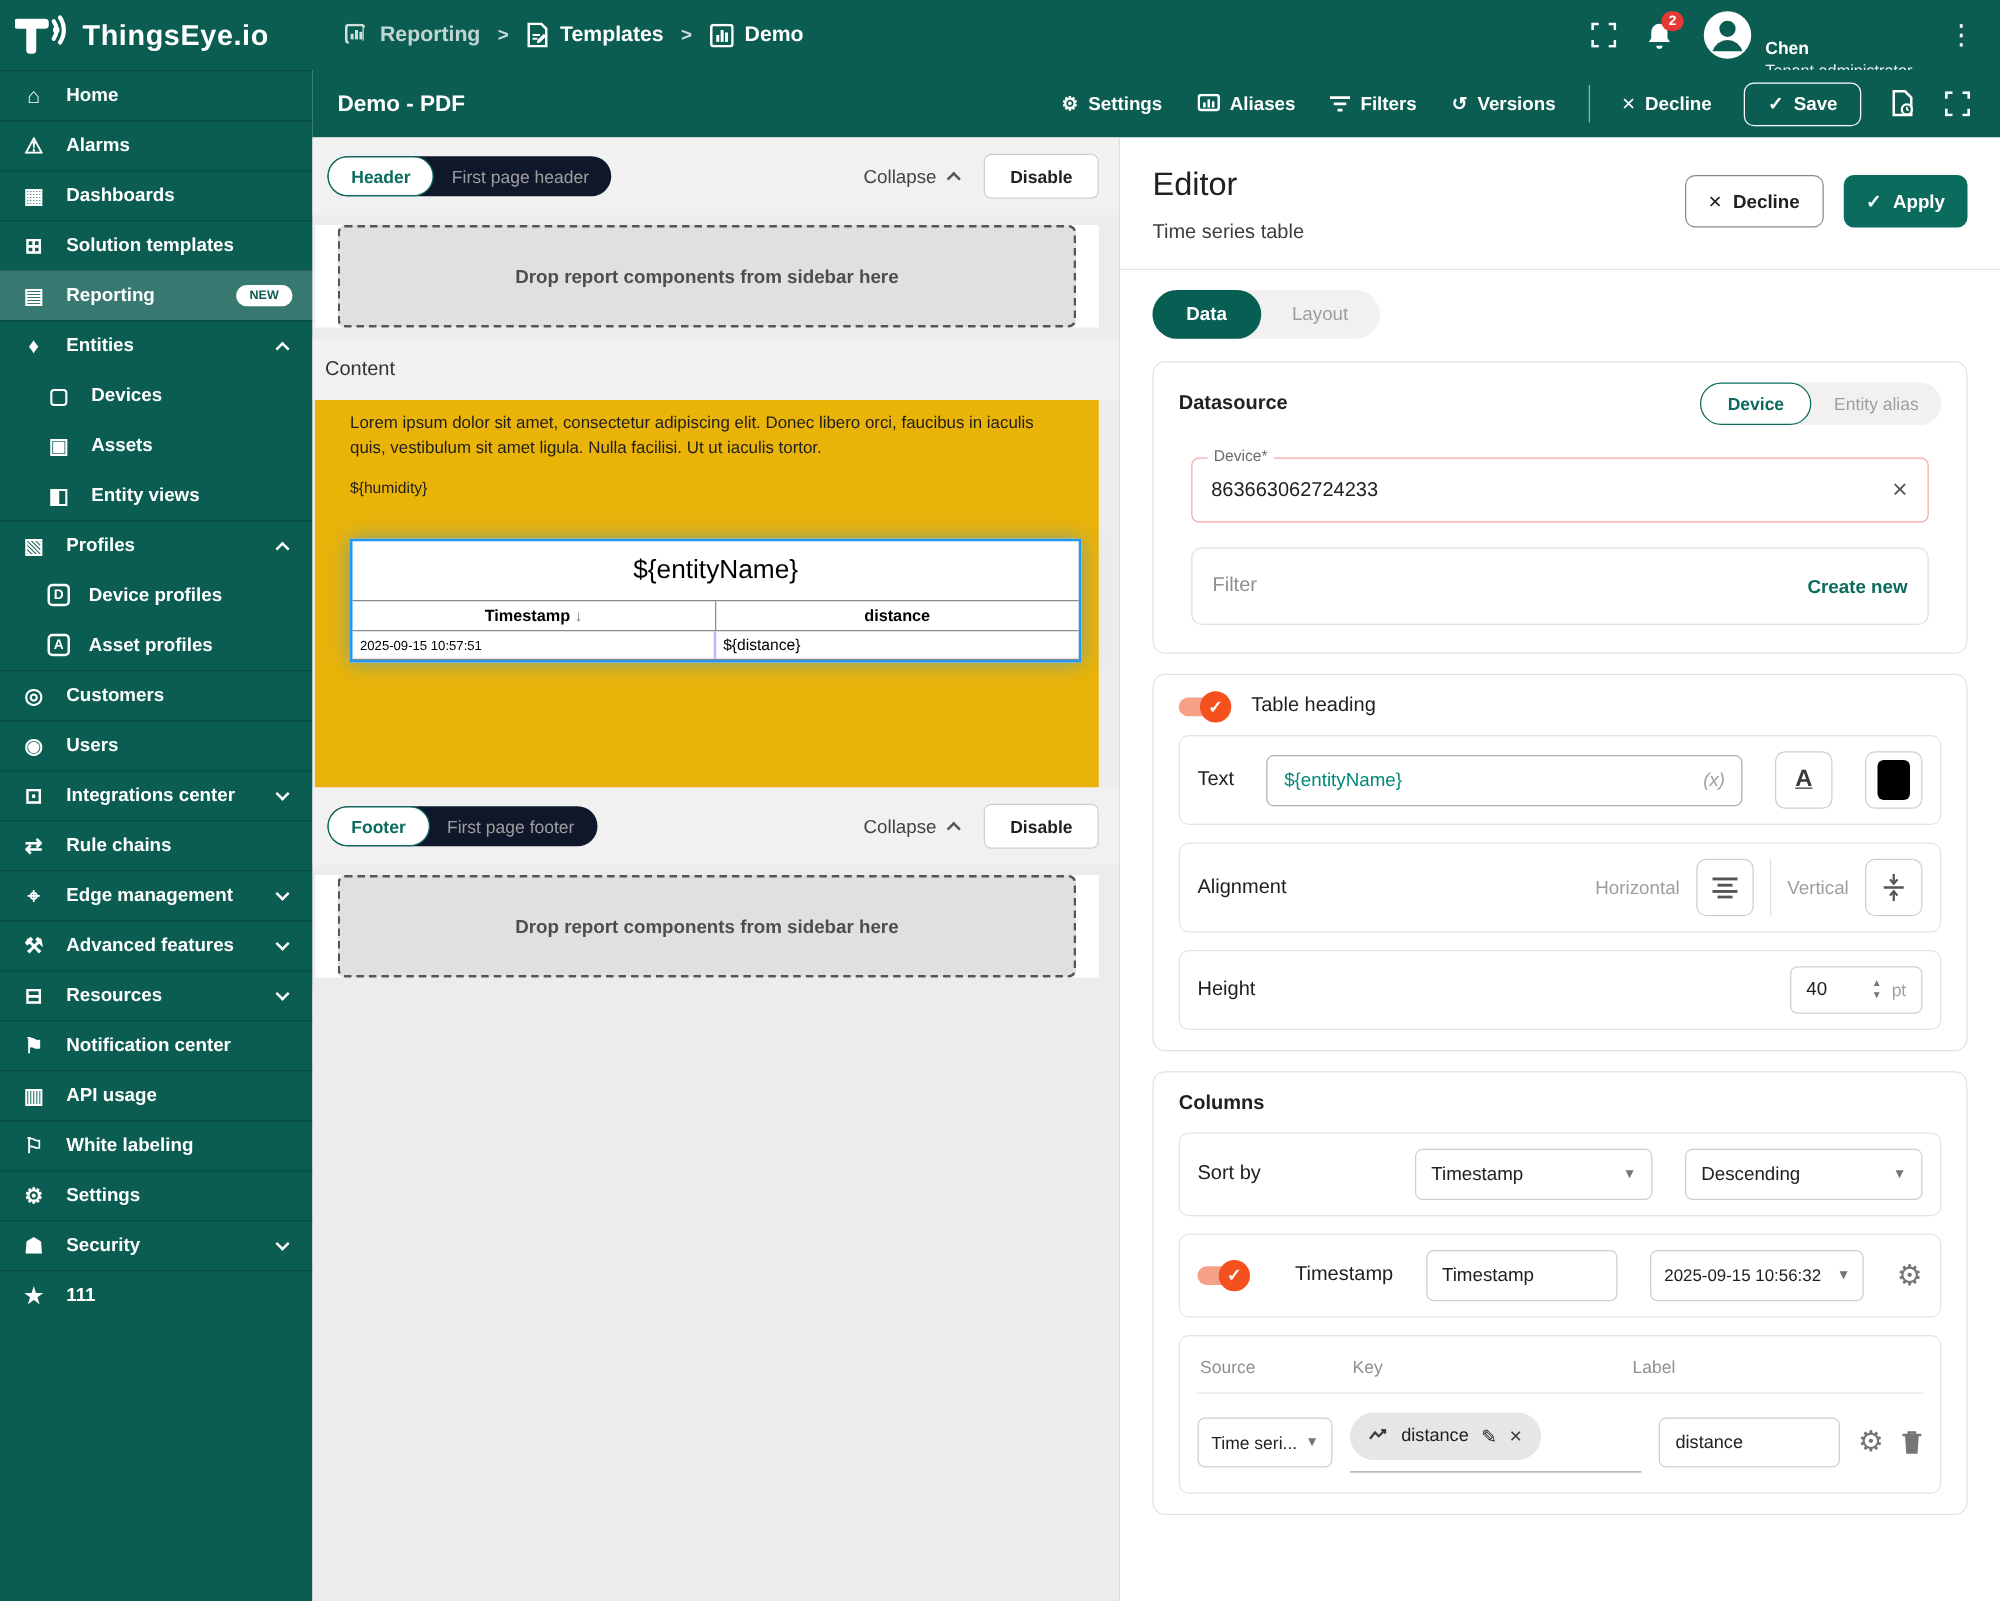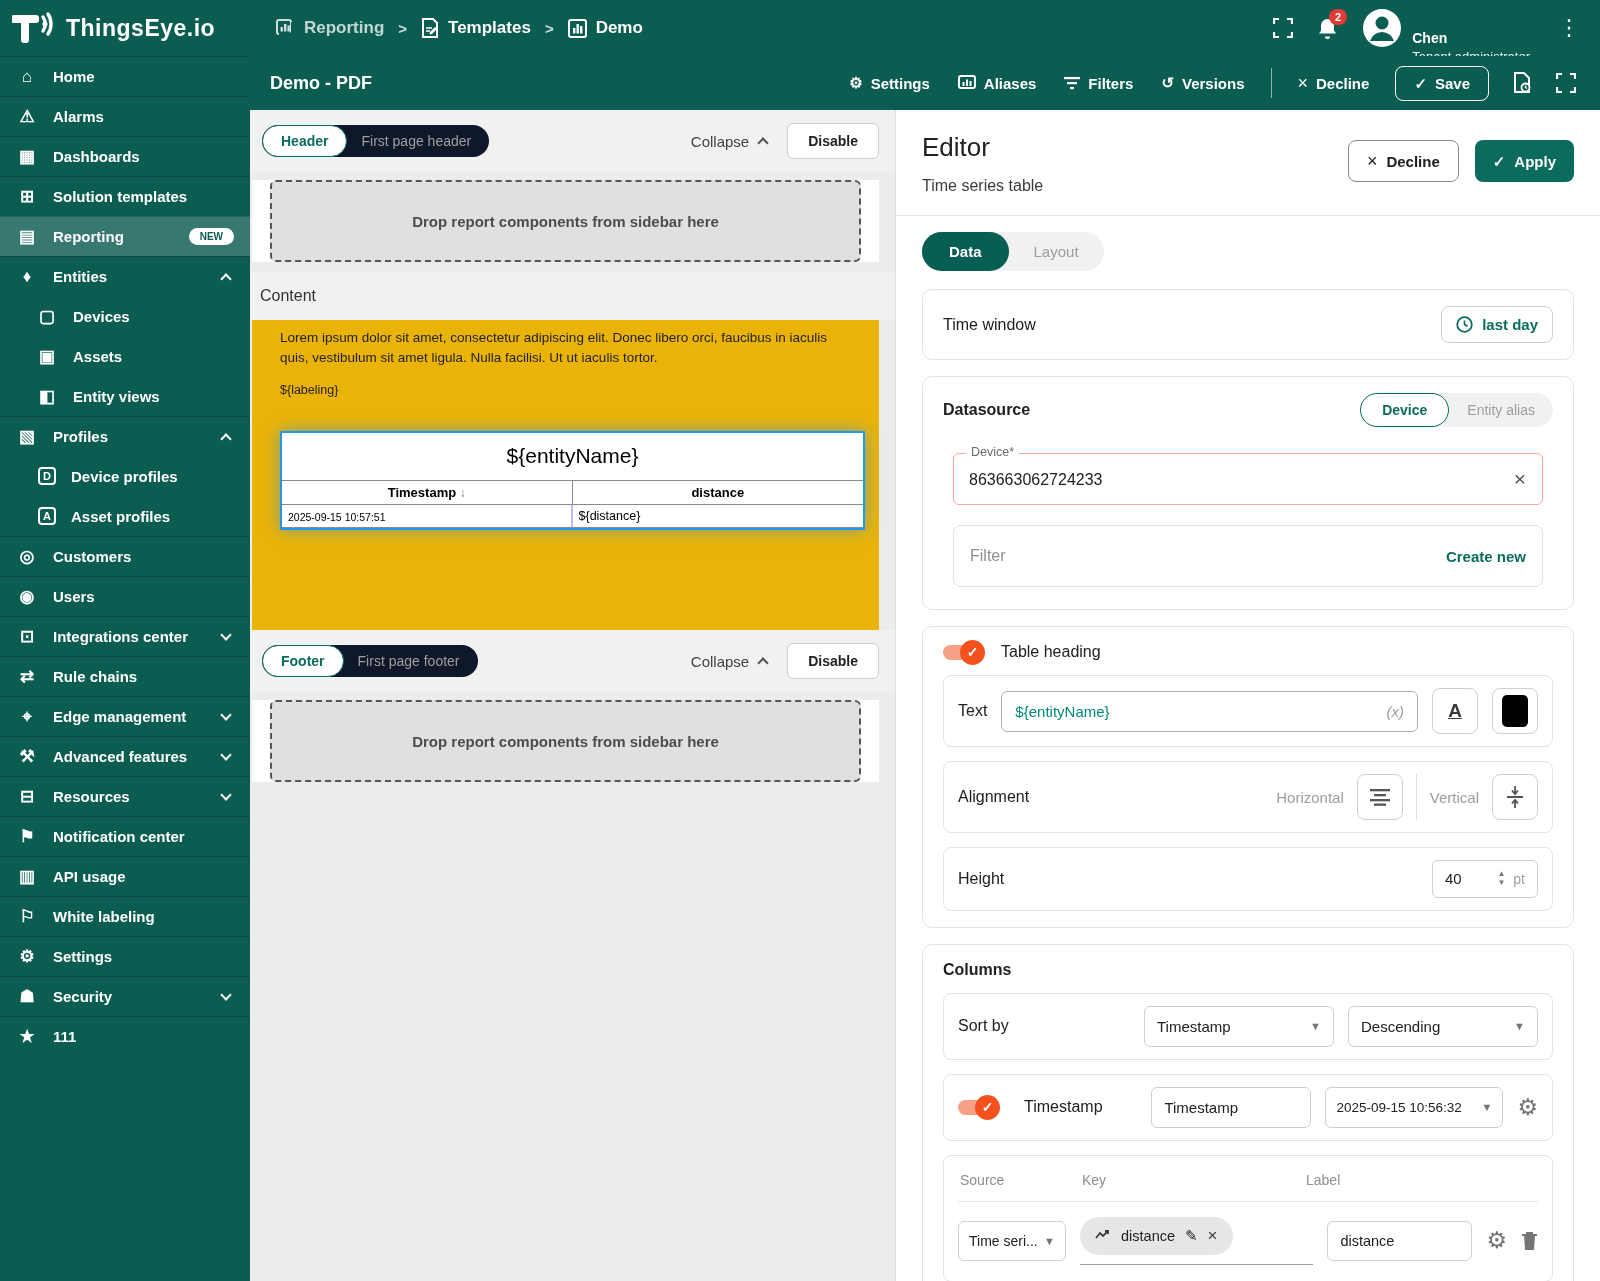--- a/index.html
+++ b/index.html
@@ -125,21 +125,21 @@
   .filterbox { border:1px solid #e0e0e0; border-radius:8px; margin:20px 10px 6px; padding:21px 16px; display:flex; align-items:center; }
   .filter-label { font-size:16px; color:#8f8f8f; }
   .create-new { margin-left:auto; color:#0b6b5d; font-weight:bold; font-size:15px; cursor:pointer; }
 
   .tgl { width:38px; height:15px; background:#f6a088; border-radius:999px; position:relative; flex-shrink:0;
          margin-right:6px; cursor:pointer; }
   .tgl-knob { position:absolute; right:-4px; top:-5px; width:25px; height:25px; background:#f4511e; border-radius:50%;
               color:#fff; font-size:14px; font-weight:bold; display:flex; align-items:center; justify-content:center; }
 
   .row-box { border:1px solid #e4e4e4; border-radius:8px; margin-top:14px; padding:12px 14px; display:flex;
-             align-items:center; gap:14px; }
+             align-items:center; gap:26px; }
   .inputbox { border:1px solid #b0b0b0; border-radius:6px; padding:11px 13px; display:flex; align-items:center; }
   .grow { flex:1; }
   .code-teal { color:#00897b; font-size:15px; }
   .fx { margin-left:auto; color:#9e9e9e; font-size:15px; font-style:italic; }
   .sq-btn { width:46px; height:46px; border:1px solid #cfcfcf; border-radius:8px; display:flex; align-items:center;
             justify-content:center; background:#fff; cursor:pointer; flex-shrink:0; }
   .u-a { font-size:19px; font-weight:bold; color:#3a3a3a; text-decoration:underline; }
   .swatch { width:26px; height:32px; background:#000; border-radius:5px; }
   .al-group { margin-left:auto; display:flex; align-items:center; gap:13px; }
   .muted { color:#9e9e9e; font-size:15px; }
@@ -436,21 +436,21 @@
         </div>
         <div class="page-band">
           <div class="dropzone">Drop report components from sidebar here</div>
         </div>
 
         <div class="content-strip">
           <span>Content</span>
         </div>
         <div class="content-band">
           <p class="lorem">Lorem ipsum dolor sit amet, consectetur adipiscing elit. Donec libero orci, faucibus in iaculis quis, vestibulum sit amet ligula. Nulla facilisi. Ut ut iaculis tortor.</p>
-          <p class="humidity">${labeling}</p>
+          <p class="humidity">${humidity}</p>
           <div class="widget">
             <div class="w-title">${entityName}</div>
             <div class="w-head">
               <div class="w-th"><span>Timestamp</span> <span class="sort-arrow">↓</span></div>
               <div class="w-th">distance</div>
             </div>
             <div class="w-row">
               <div class="w-td small">2025-09-15 10:57:51</div>
               <div class="w-td">${distance}</div>
             </div>
@@ -492,32 +492,20 @@
           </div>
         </div>
 
         <div class="tabs">
           <div class="tabgroup">
             <span class="tab-active">Data</span>
             <span class="tab-idle">Layout</span>
           </div>
         </div>
 
-        <div class="card card-h">
-          <span class="row-label">Time window</span>
-          <button class="btn-chip">
-            <span>
-                <svg width="17" height="17" viewBox="0 0 17 17">
-                  <circle cx="8.5" cy="8.5" r="7.3" fill="none" stroke="#0b6b5d" stroke-width="1.8"></circle>
-                  <path d="M8.5 4.5 v4 l3 1.8" stroke="#0b6b5d" stroke-width="1.6" fill="none"></path>
-                </svg>
-              </span>
-            <span>last day</span>
-          </button>
-        </div>
 
         <div class="card">
           <div class="card-h">
             <span class="card-title">Datasource</span>
             <div class="seg">
               <span class="seg-active">Device</span>
               <span class="seg-idle">Entity alias</span>
             </div>
           </div>
           <div class="matfield">

